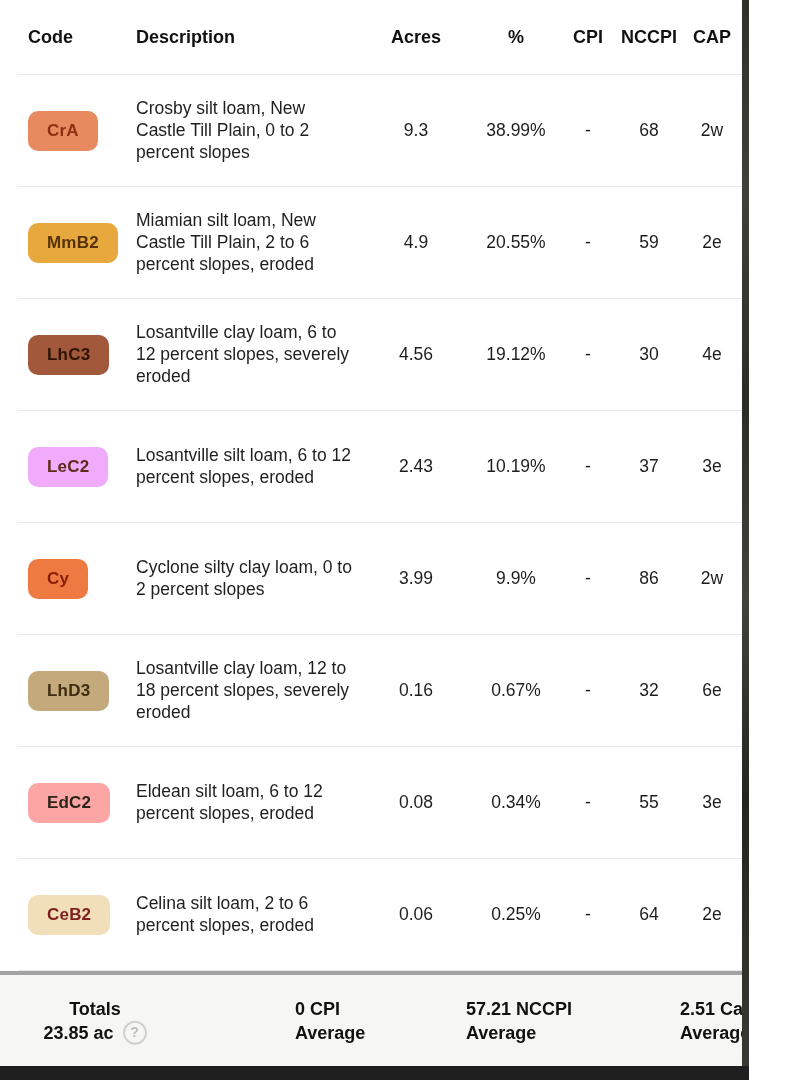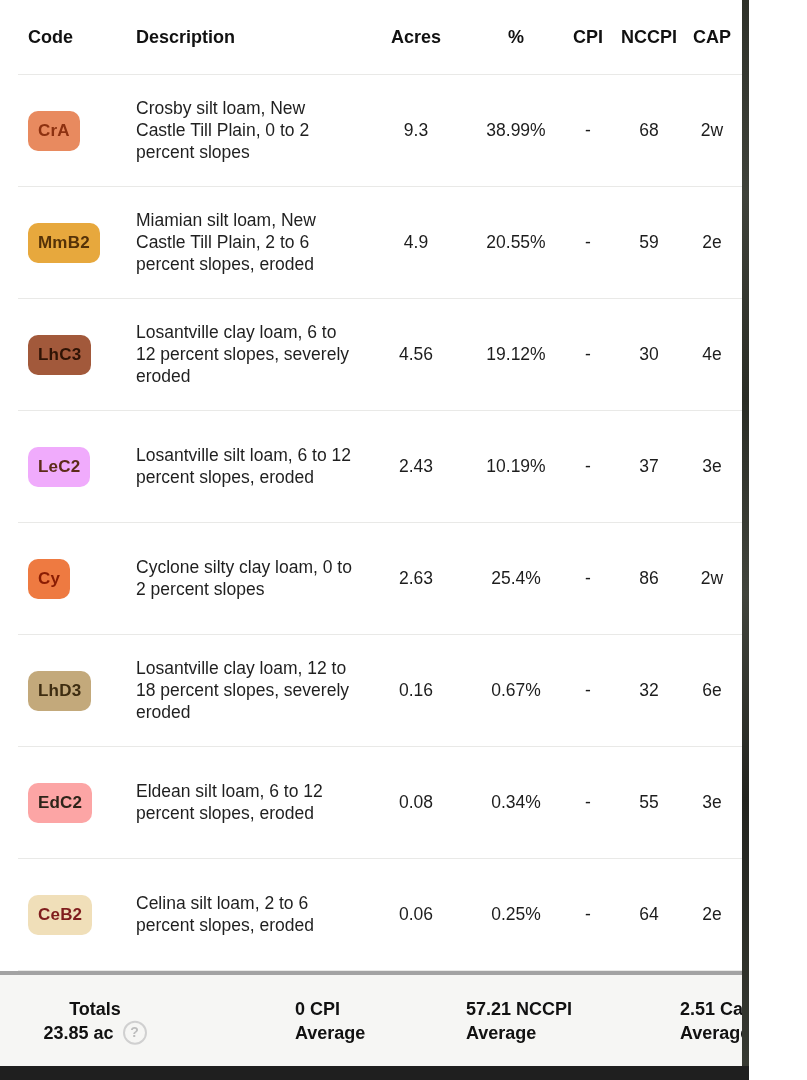--- a/index.html
+++ b/index.html
@@ -35,21 +35,21 @@
   .table-header .c-code { padding-left:10px; }
   .table-header .c-center { text-align:center; }
   .table-header::after, .row::after {
     content:""; position:absolute; left:18px; right:21px; bottom:0; height:1px; background:#e9e9e7;
   }
 
   .row { height:112px; position:relative; font-size:17.5px; }
   .cell { line-height:1.25; }
   .code-cell { padding-left:10px; }
   .badge {
-    display:inline-block; padding:9px 10px; border-radius:10px;
+    display:inline-block; padding:9px 19px; border-radius:10px;
     font-weight:700; font-size:17px; letter-spacing:.2px;
   }
   .desc-cell { padding-right:14px; color:#1f1f1f; }
   .num { text-align:center; }
   .help-cell { display:flex; justify-content:center; }
 
   .qcircle {
     width:27px; height:27px; border-radius:50%;
     border:2px solid #c6c6c6; color:#ababab;
     display:flex; align-items:center; justify-content:center;
@@ -134,22 +134,22 @@
         <div class="cell num">-</div>
         <div class="cell num">37</div>
         <div class="cell num">3e</div>
         <div class="cell help-cell">
           <span class="qcircle">?</span>
         </div>
       </div>
       <div class="row grid">
         <div class="cell code-cell"><span class="badge" style="background:#ee7a41;color:#8a1d03">Cy</span></div>
         <div class="cell desc-cell">Cyclone silty clay loam, 0 to 2 percent slopes</div>
-        <div class="cell num">2.63</div>
-        <div class="cell num">25.4%</div>
+        <div class="cell num">3.99</div>
+        <div class="cell num">9.9%</div>
         <div class="cell num">-</div>
         <div class="cell num">86</div>
         <div class="cell num">2w</div>
         <div class="cell help-cell">
           <span class="qcircle">?</span>
         </div>
       </div>
       <div class="row grid">
         <div class="cell code-cell"><span class="badge" style="background:#c3a97b;color:#3e2d11">LhD3</span></div>
         <div class="cell desc-cell">Losantville clay loam, 12 to 18 percent slopes, severely eroded</div>

